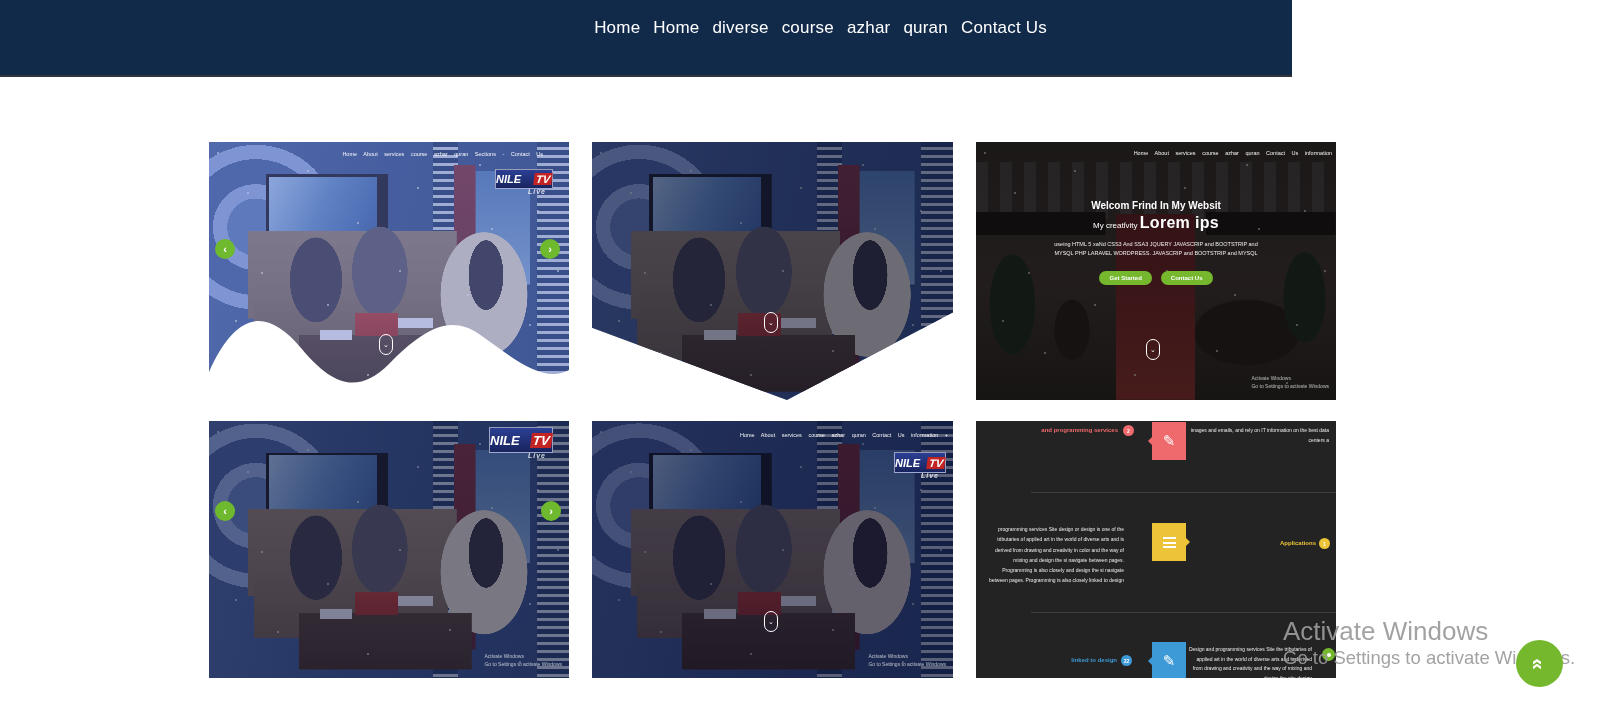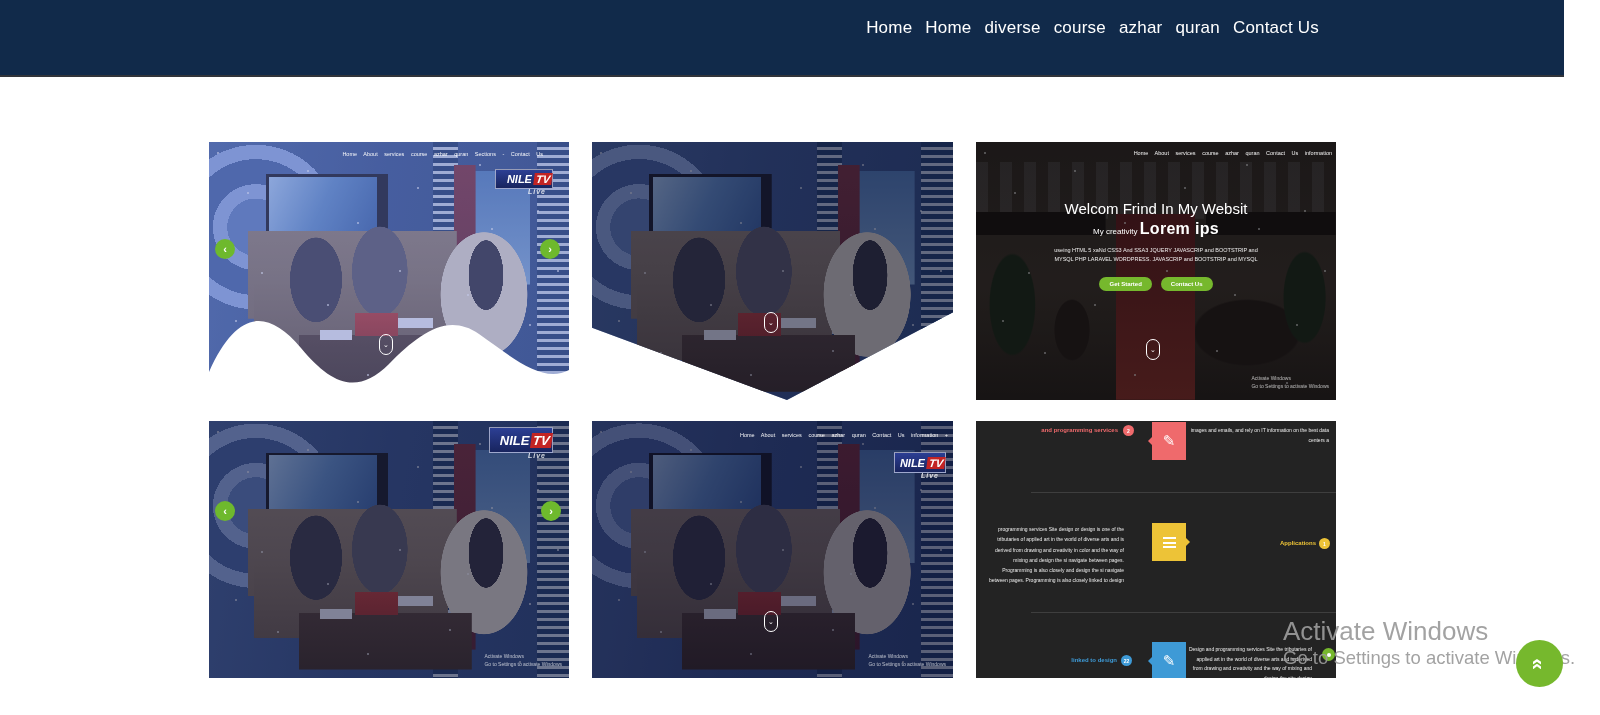--- a/index.html
+++ b/index.html
@@ -1,18 +1,18 @@
 <!DOCTYPE html>
 <html><head>
 <meta charset="utf-8">
 <style>
   html,body{margin:0;padding:0;width:1600px;height:715px;overflow:hidden;background:#fff;
     font-family:"Liberation Sans",sans-serif;}
   
-  .navbar{position:absolute;left:0;top:0;width:1564px;height:77px;background:#112a4a;
+  .navbar{position:absolute;left:0;top:0;width:1292px;height:77px;background:#112a4a;
     border-bottom:2px solid #31343a;display:flex;justify-content:flex-end;align-items:flex-start;
     padding:18px 245px 0 0;box-sizing:border-box;gap:13px;}
   .navbar .nav-item{color:#fff;font-size:17px;letter-spacing:.2px;cursor:pointer;white-space:nowrap;}
   
   .gallery{position:absolute;left:209px;top:142px;display:grid;
     grid-template-columns:360px 361px 360px;grid-template-rows:258px 257px;
     column-gap:23px;row-gap:21px;}
   .shot{position:relative;overflow:hidden;background:#fff;cursor:pointer;}
   
   .studio{position:absolute;inset:0;background-repeat:no-repeat;color:#fff;
@@ -53,21 +53,21 @@
   .tint4{background:rgba(24,28,62,.5);}
   .tint5{background:rgba(14,16,44,.58);}
   .clip2{position:absolute;inset:0;clip-path:polygon(0 0,100% 0,100% 66%,54% 100%,0 72%);}
   
   .mini-nav{position:absolute;font-size:5.5px;color:rgba(255,255,255,.95);word-spacing:5px;white-space:nowrap;}
   .mn1{top:9px;right:26px;}
   .mn3{top:8px;right:4px;}
   .mn5{top:11px;right:5px;}
   .nile{position:absolute;background:linear-gradient(180deg,#2c3f94,#18245e);
     border:1px solid rgba(255,255,255,.55);color:#fff;font-style:italic;font-weight:bold;
-    display:flex;align-items:center;justify-content:flex-end;gap:2px;margin-left:18px;}
+    display:flex;align-items:center;justify-content:space-between;gap:2px;margin-left:18px;}
   .nile .nile-tv{background:#c22424;padding:0 2px;transform:skewX(-8deg);}
   .nile .nile-live{position:absolute;top:100%;right:6px;font-size:7px;color:rgba(255,255,255,.8);
     letter-spacing:1px;font-weight:bold;}
   .n1{right:16px;top:27px;width:56px;height:18px;font-size:11px;}
   .n4{right:16px;top:6px;width:62px;height:24px;font-size:13px;}
   .n5{right:7px;top:31px;width:50px;height:19px;font-size:11px;}
   .circle-arrow{position:absolute;width:20px;height:20px;border-radius:50%;background:#6eb92d;
     color:#fff;display:flex;align-items:center;justify-content:center;font-size:11px;font-weight:bold;}
   .s1l{left:6px;top:97px;}.s1r{right:9px;top:97px;}
   .s4l{left:6px;top:80px;}.s4r{right:8px;top:80px;}
@@ -85,21 +85,21 @@
       linear-gradient(#17120e,#17120e),
       radial-gradient(closest-side,#1c2a1a 95%,transparent),
       radial-gradient(closest-side,#1c2a1a 95%,transparent),
       radial-gradient(closest-side,#241c16 95%,transparent),
       radial-gradient(closest-side,#241c16 95%,transparent),
       repeating-linear-gradient(90deg,rgba(190,200,215,.14) 0 12px,transparent 12px 24px),
       linear-gradient(180deg,#2f2822 0%,#3e342b 55%,#26201a 100%);
     background-position:50% 100%,50% 100%,0 30%,100% 30%,4% 72%,97% 66%,86% 82%,24% 80%,50% 10%,0 0;
     background-size:22% 72%,22% 72%,36% 9%,36% 9%,13% 40%,12% 36%,30% 26%,10% 24%,100% 22%,100% 100%;}
   .hero-copy{position:absolute;left:0;right:0;top:58px;text-align:center;color:#fff;}
-  .hc-l1{font-size:15px;font-weight:normal;margin-bottom:3px;}
+  .hc-l1{font-size:10px;font-weight:bold;margin-bottom:3px;}
   .hc-l2{font-size:8px;margin-bottom:8px;}
   .hc-l2 .em{font-size:16px;font-weight:bold;letter-spacing:.3px;}
   .hc-p{width:215px;margin:0 auto;font-size:5.5px;line-height:1.65;color:rgba(255,255,255,.92);}
   .hc-btns{margin-top:13px;display:flex;justify-content:center;gap:9px;}
   .pill-btn{background:#76b82d;color:#fff;font-size:6px;font-weight:bold;padding:4px 10px;border-radius:9px;}
   
   .s6{background:#232323;}
   .s6-hr{position:absolute;left:55px;right:0;height:1px;background:#3e3e3e;}
   .h1a{top:71px;}.h2a{top:191px;}
   .s6-lbl{position:absolute;font-size:6px;font-weight:bold;text-align:right;}

